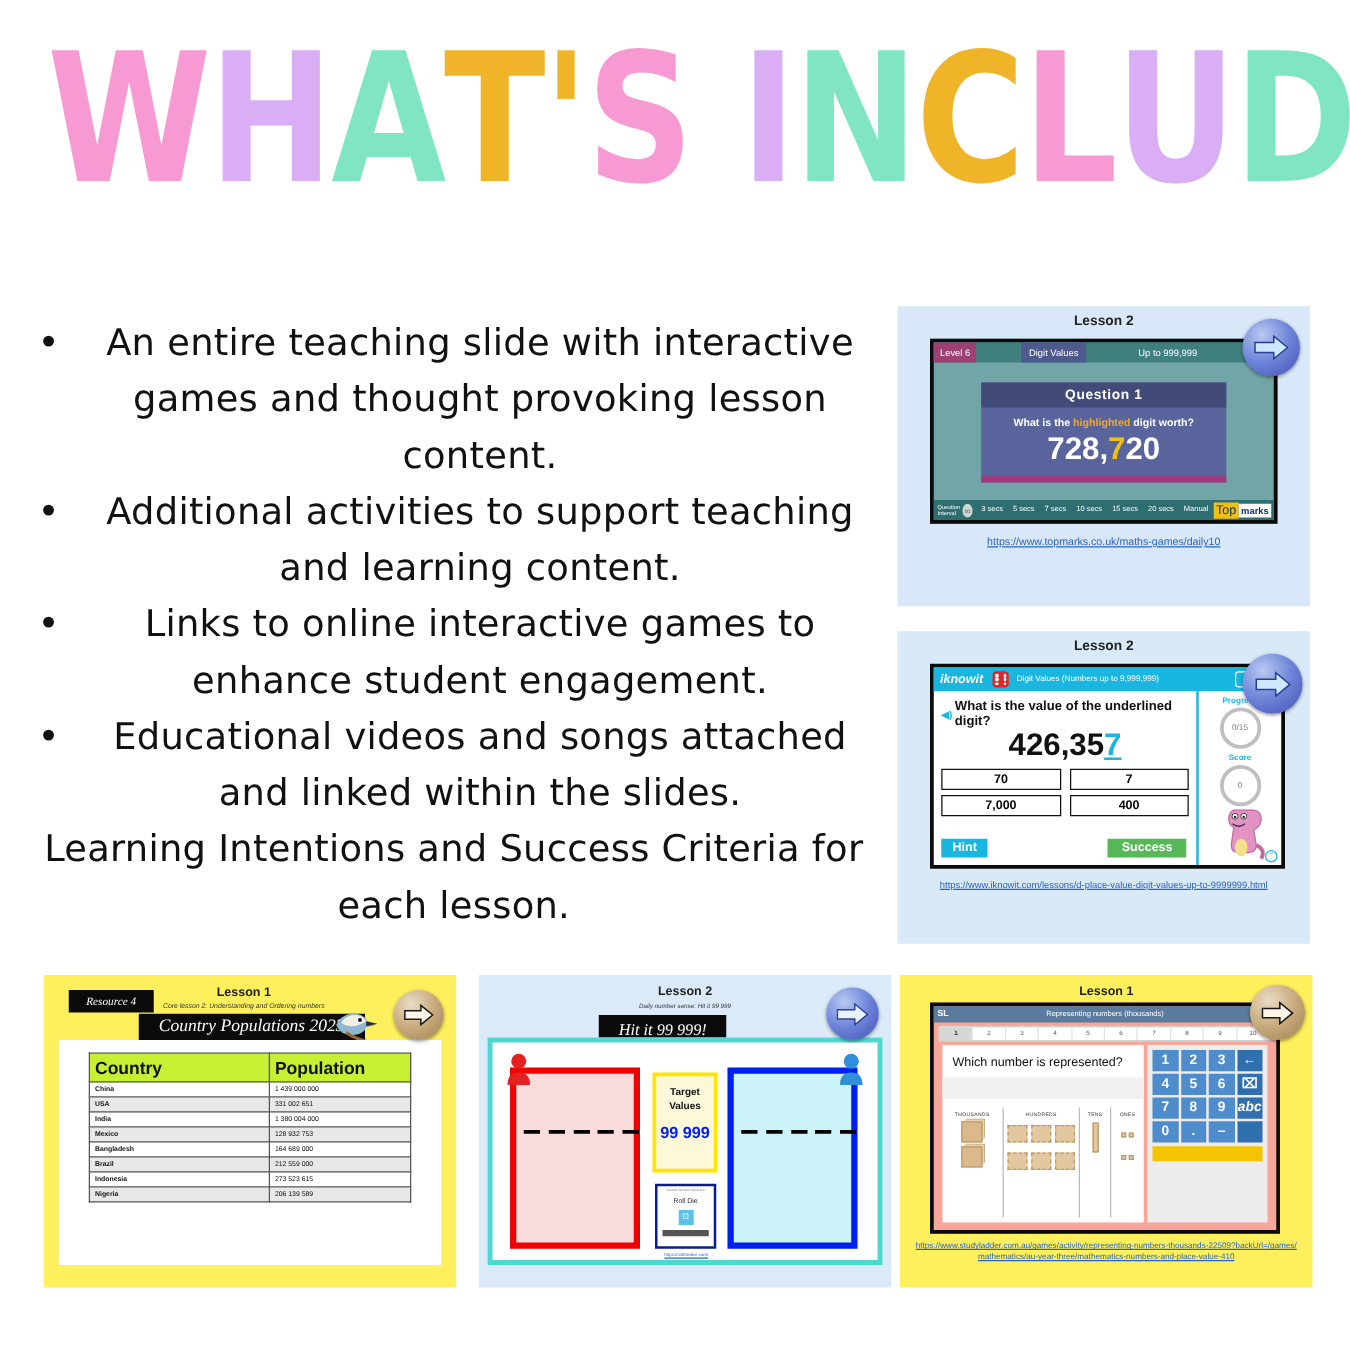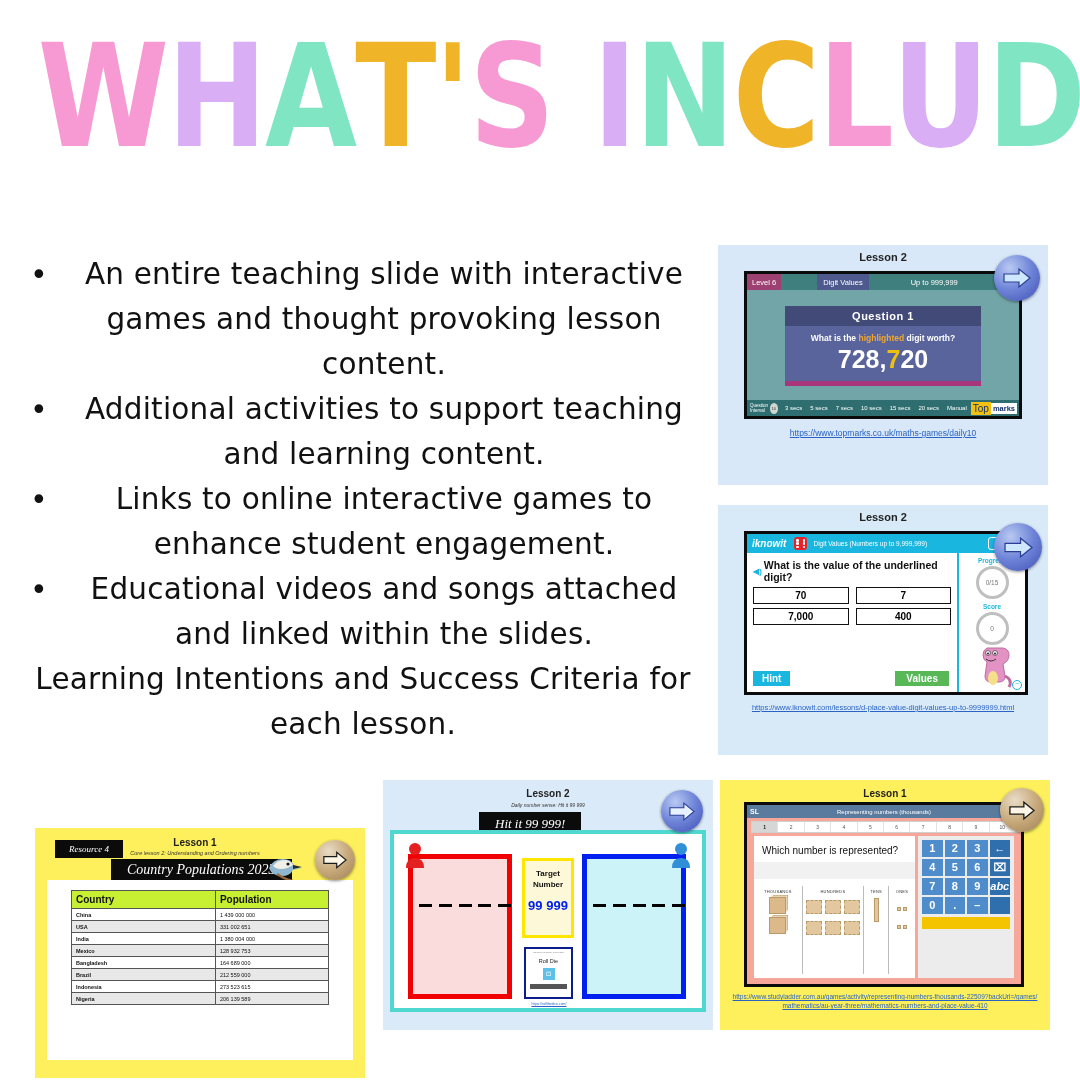--- a/index.html
+++ b/index.html
@@ -123,35 +123,35 @@
   #ik-side .lbl{color:#19b7e0;font-size:6.5px;font-weight:bold;margin-top:4px;}
   #ik-side .ring{width:27px;height:27px;border-radius:50%;border:3px solid #bfbfbf;
      margin:2px auto 0;display:flex;align-items:center;justify-content:center;
      font-size:6.5px;color:#777;}
   #ik-mascot{position:absolute;left:14px;bottom:4px;width:40px;height:46px;}
   #ik-minus{position:absolute;right:3px;bottom:2px;width:8px;height:8px;border-radius:50%;
      border:1px solid #19b7e0;color:#19b7e0;font-size:7px;line-height:6px;text-align:center;}
   #ik-url{position:absolute;left:0;top:198px;width:330px;font-size:7.5px;}
 
   
-  #card-pop{left:35px;top:780px;width:330px;height:250px;background:#fdf05c;margin-top:48px;}
+  #card-pop{left:35px;top:780px;width:330px;height:250px;background:#fdf05c;}
   #pop-badge{position:absolute;left:20px;top:12px;background:#0b0b0b;color:#ffffff;
      font-family:"Liberation Serif",serif;font-style:italic;font-size:9px;
      padding:4px 14px;}
   #pop-title{position:absolute;left:55px;top:9px;width:210px;font-size:10px;}
   #pop-sub{position:absolute;left:45px;top:22px;width:230px;font-size:5.5px;}
   #pop-banner{position:absolute;left:76px;top:31px;background:#0b0b0b;color:#ffffff;
      font-family:"Liberation Serif",serif;font-style:italic;font-size:14px;
      padding:3px 16px;white-space:nowrap;}
   #pop-bird{position:absolute;left:228px;top:24px;width:40px;height:30px;}
   #pop-white{position:absolute;left:12px;top:52px;width:306px;height:180px;background:#fff;}
   #pop-table{position:absolute;left:24px;top:10px;width:258px;border-collapse:collapse;
      font-family:"Liberation Sans",sans-serif;}
   #pop-table th{background:#c8f032;border:1px solid #555;text-align:left;
-     font-size:10px;padding:3px 4px;color:#111;}
+     font-size:14px;padding:3px 4px;color:#111;}
   #pop-table td{border:1px solid #555;font-size:5.5px;padding:2.5px 4px;color:#111;}
   #pop-table td.c{font-weight:bold;width:56%;}
   #pop-table tr.alt td{background:#e8e8e8;}
 
   
   #card-hit{left:383px;top:780px;width:330px;height:250px;background:#dbeaf8;}
   #hit-title{position:absolute;left:0;top:8px;width:330px;font-size:10px;}
   #hit-sub{position:absolute;left:0;top:22px;width:330px;font-size:5px;}
   #hit-banner{position:absolute;left:96px;top:32px;background:#0b0b0b;color:#fff;
      font-family:"Liberation Serif",serif;font-style:italic;font-size:13px;
@@ -304,30 +304,33 @@
       <div id="ik-subject">Digit Values (Numbers up to 9,999,999)</div>
       <div id="ik-login">Login</div>
     </div>
 
     <div id="ik-body">
       <div id="ik-main">
         <div id="ik-q">
           <span id="ik-spk">◀)</span>
           <span>What is the value of the underlined digit?</span>
         </div>
+        <div id="ik-bignum">
+          <span>426,35</span><span class="u">7</span>
+        </div>
         <div class="ik-opts">
           <div class="ik-opt">70</div>
           <div class="ik-opt">7</div>
         </div>
         <div class="ik-opts">
           <div class="ik-opt">7,000</div>
           <div class="ik-opt">400</div>
         </div>
         <div id="ik-hint">Hint</div>
-        <div id="ik-submit">Values</div>
+        <div id="ik-submit">Success</div>
       </div>
 
       <div id="ik-side">
         <div class="lbl">Progress</div>
         <div class="ring">0/15</div>
         <div class="lbl">Score</div>
         <div class="ring">0</div>
         <svg id="ik-mascot" viewBox="0 0 40 46">
           <path d="M14 6 q-4 2 -4 7 q0 5 4 7 l-2 14 q0 6 6 6 h8 q6 0 6 -6 l-2 -12 q6 -3 6 -9 q0 -6 -6 -7 z" fill="#e392c4" stroke="#c06aa0" stroke-width="1"></path>
           <ellipse cx="20" cy="36" rx="5" ry="7" fill="#f5e08a"></ellipse>
@@ -447,21 +450,21 @@
       <circle cx="11" cy="7" r="6" fill="#e52020"></circle>
       <path d="M2 26 q0 -10 9 -10 q9 0 9 10 z" fill="#e52020"></path>
     </svg>
     <svg class="person" style="right:10px;top:8px;" viewBox="0 0 22 26">
       <circle cx="11" cy="7" r="6" fill="#2f8fd8"></circle>
       <path d="M2 26 q0 -10 9 -10 q9 0 9 10 z" fill="#2f8fd8"></path>
     </svg>
 
     <div id="hit-target">
       <div class="t">Target</div>
-      <div class="t" style="margin-top:0">Number</div>
+      <div class="t" style="margin-top:0">Values</div>
       <div class="n">99 999</div>
     </div>
 
     <div id="hit-die">
       <div class="h">Random Number Generator</div>
       <div class="t">Roll Die</div>
       <div class="sq">⚀</div>
       <div class="btn"></div>
       <div class="f">&nbsp;</div>
     </div>

